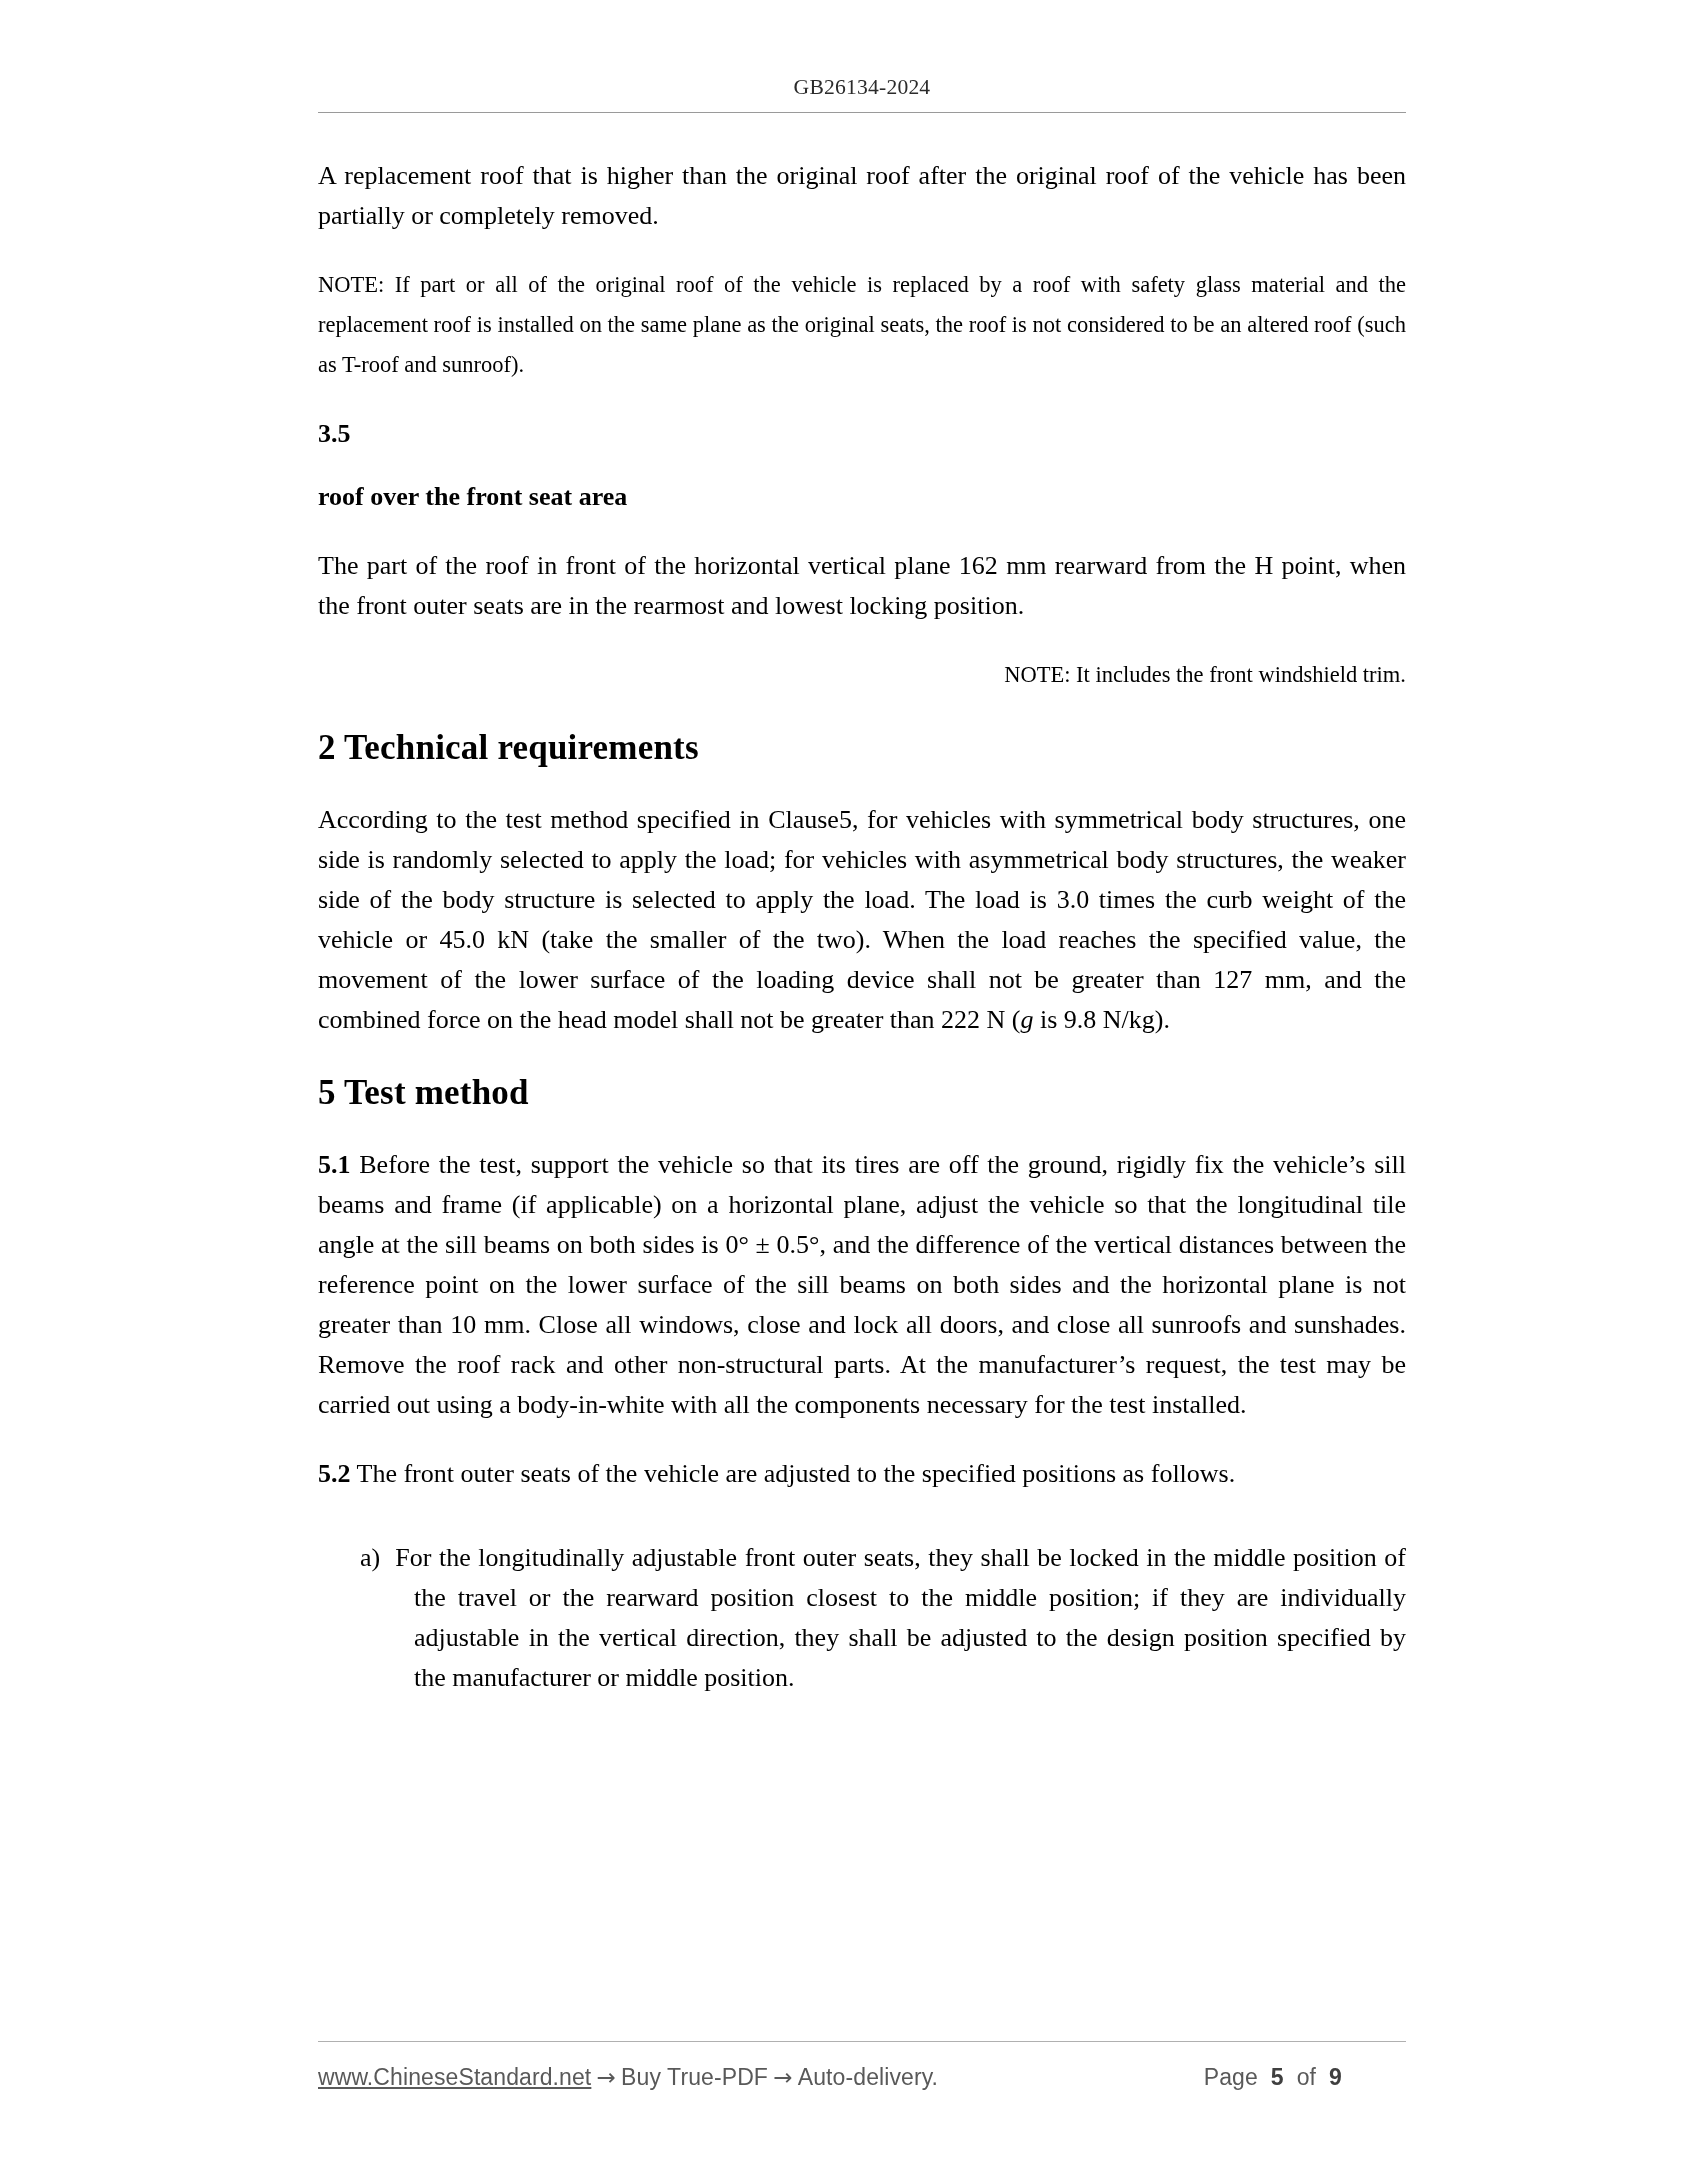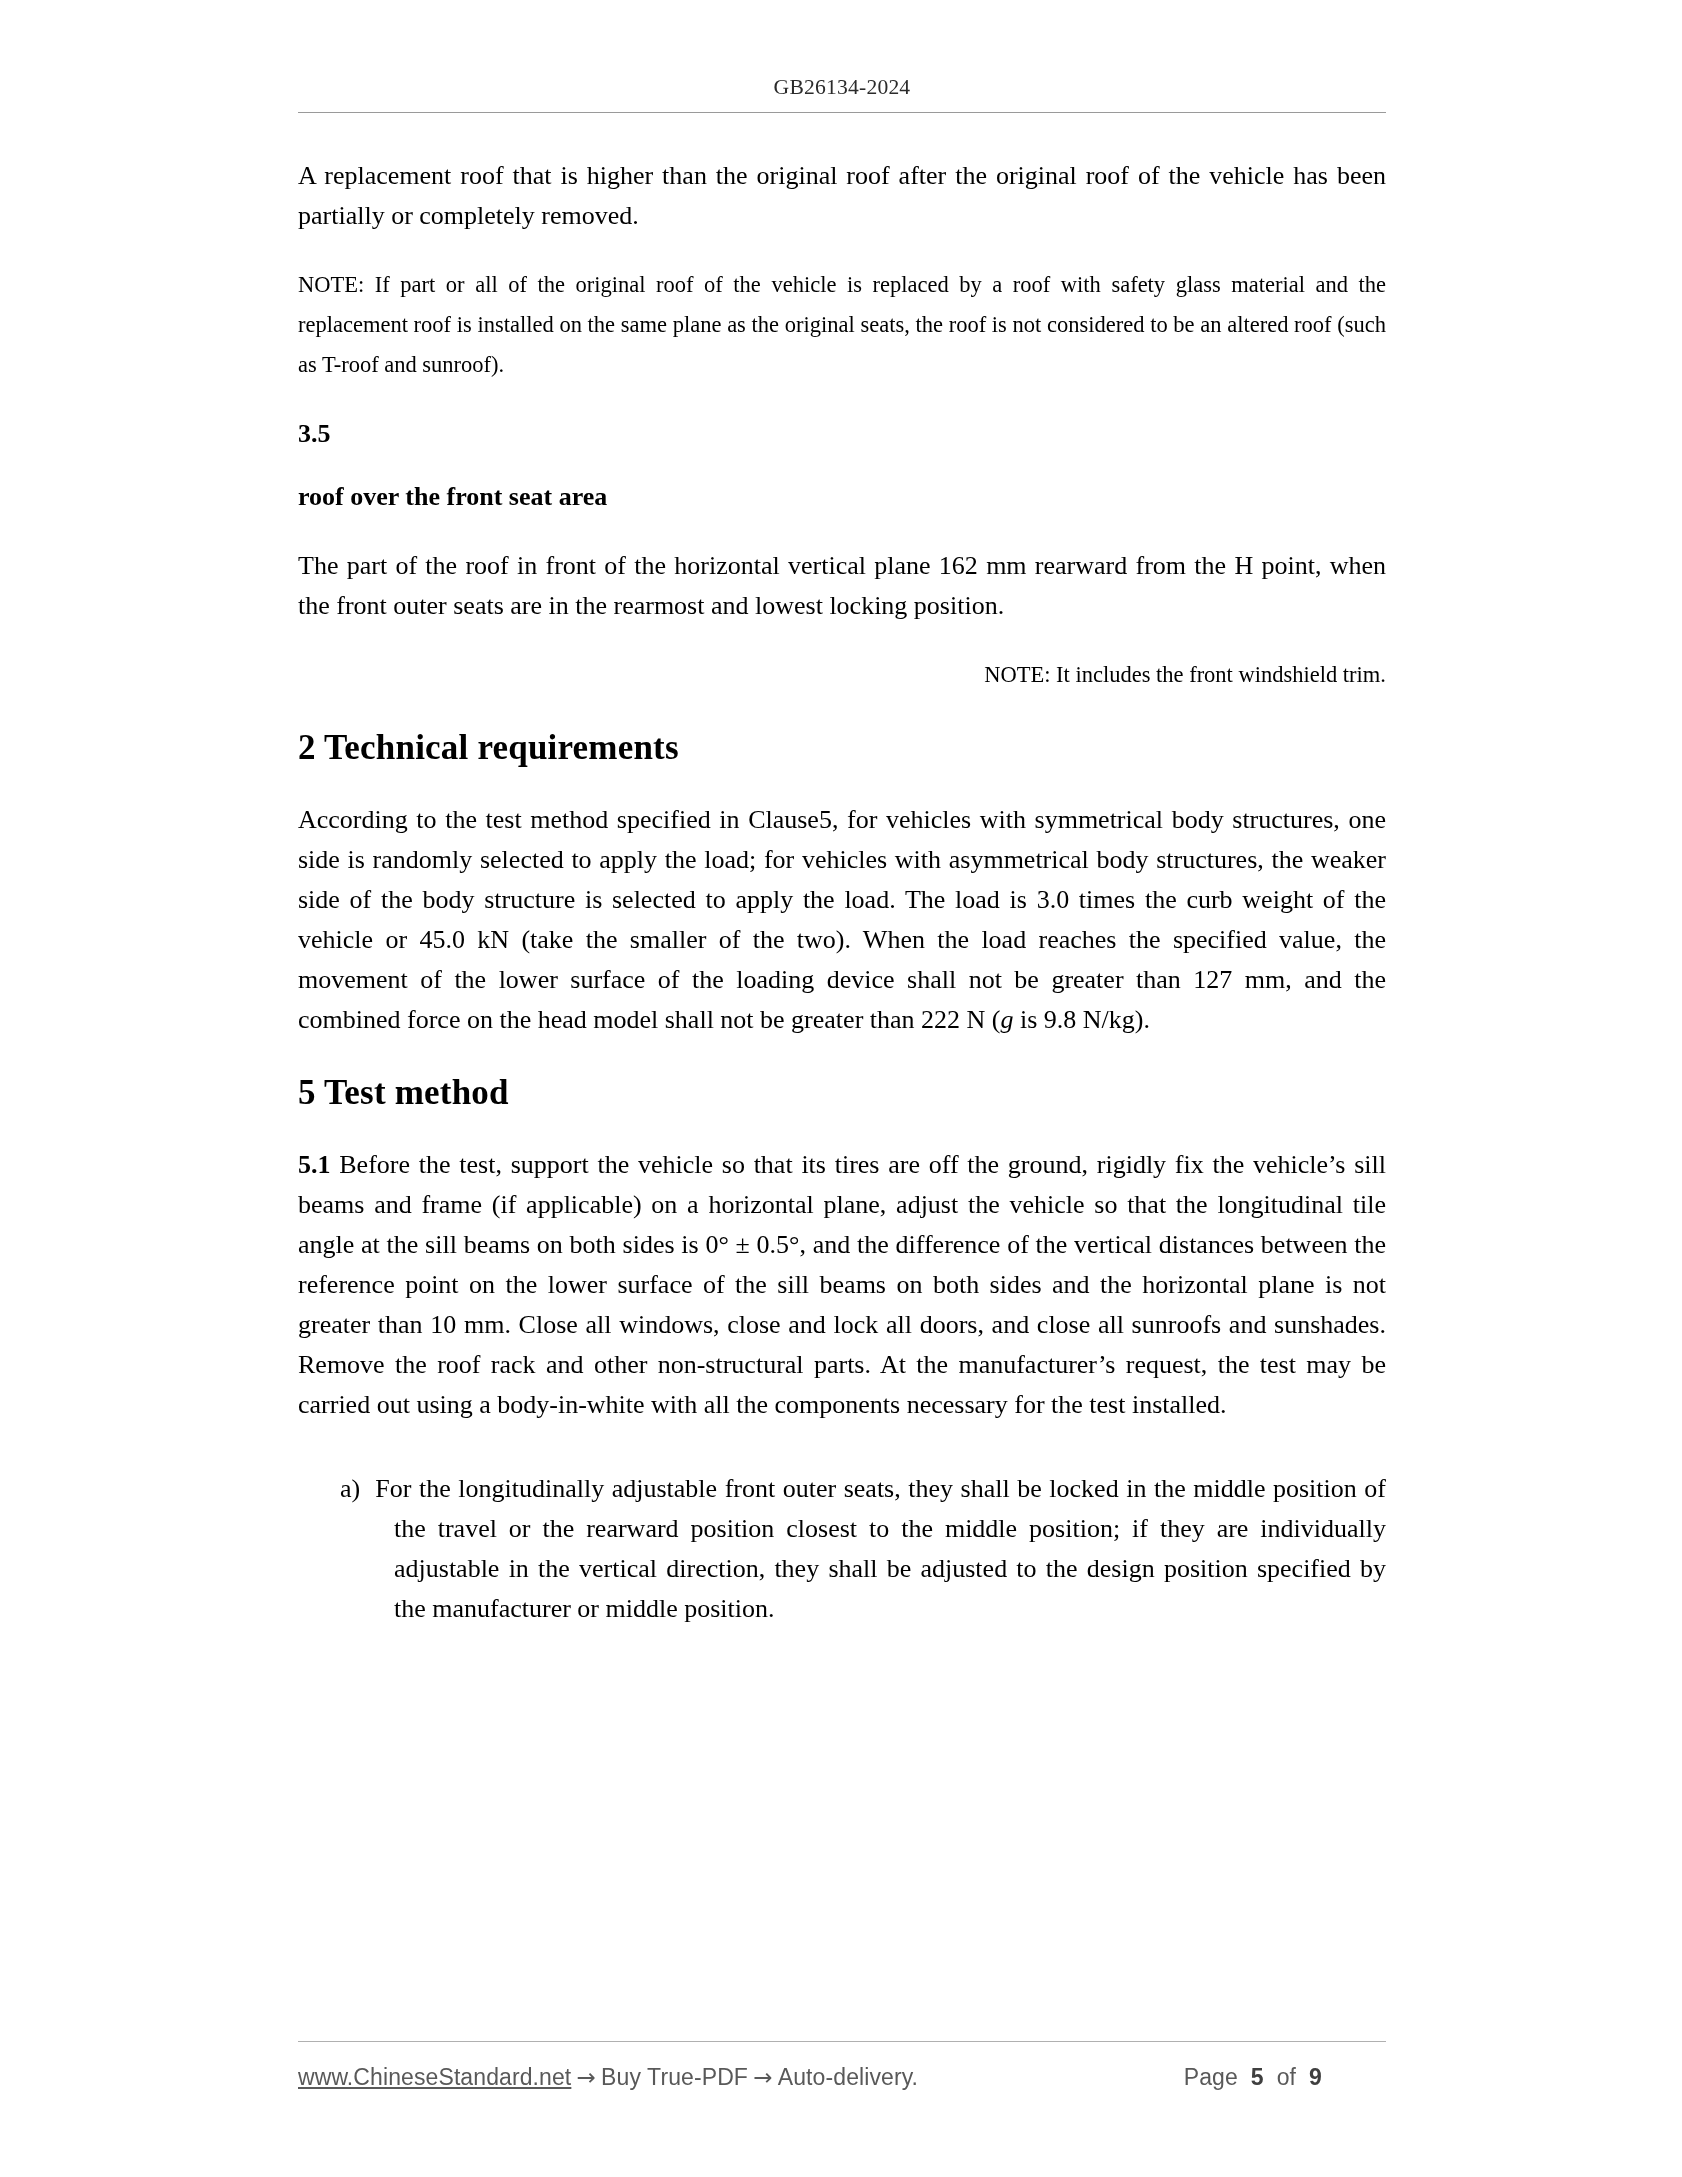--- a/index.html
+++ b/index.html
@@ -14,20 +14,21 @@
     color: #000000;
     -webkit-font-smoothing: antialiased;
   }
 
   .page {
     position: relative;
     width: 1362px;
     height: 2177px;
     box-sizing: border-box;
     background: #ffffff;
+    margin-left: 20px;
   }
 
   
   .page-header {
     position: absolute;
     left: 298px;
     top: 76px;
     width: 1088px;
   }
   .header-title {
@@ -191,20 +192,21 @@
     <p class="note-par nowrap-note">NOTE: It includes the front windshield trim.</p>
 
     <h2 class="clause-heading">2 Technical requirements</h2>
 
     <p class="body-par"><span>According to the test method specified in Clause5, for vehicles with symmetrical body structures, one side is randomly selected to apply the load; for vehicles with asymmetrical body structures, the weaker side of the body structure is selected to apply the load. The load is 3.0 times the curb weight of the vehicle or 45.0 kN (take the smaller of the two). When the load reaches the specified value, the movement of the lower surface of the loading device shall not be greater than 127 mm, and the combined force on the head model shall not be greater than 222 N (</span><span class="ital">g</span><span> is 9.8 N/kg).</span></p>
 
     <h2 class="clause-heading">5 Test method</h2>
 
     <p class="body-par"><span class="num-bold">5.1</span><span> Before the test, support the vehicle so that its tires are off the ground, rigidly fix the vehicle’s sill beams and frame (if applicable) on a horizontal plane, adjust the vehicle so that the longitudinal tile angle at the sill beams on both sides is 0° ± 0.5°, and the difference of the vertical distances between the reference point on the lower surface of the sill beams on both sides and the horizontal plane is not greater than 10 mm. Close all windows, close and lock all doors, and close all sunroofs and sunshades. Remove the roof rack and other non-structural parts. At the manufacturer’s request, the test may be carried out using a body-in-white with all the components necessary for the test installed.</span></p>
 
+    <p class="body-par last-left"><span class="num-bold">5.2</span><span> The front outer seats of the vehicle are adjusted to the specified positions as follows.</span></p>
 
     <div class="spacer-sm"></div>
 
     <p class="list-item"><span>a)</span>&nbsp; <span>For the longitudinally adjustable front outer seats, they shall be locked in the middle position of the travel or the rearward position closest to the middle position; if they are individually adjustable in the vertical direction, they shall be adjusted to the design position specified by the manufacturer or middle position.</span></p>
 
   </div>
 
   <div class="page-footer">
     <hr class="footer-rule">
     <div class="footer-row">

